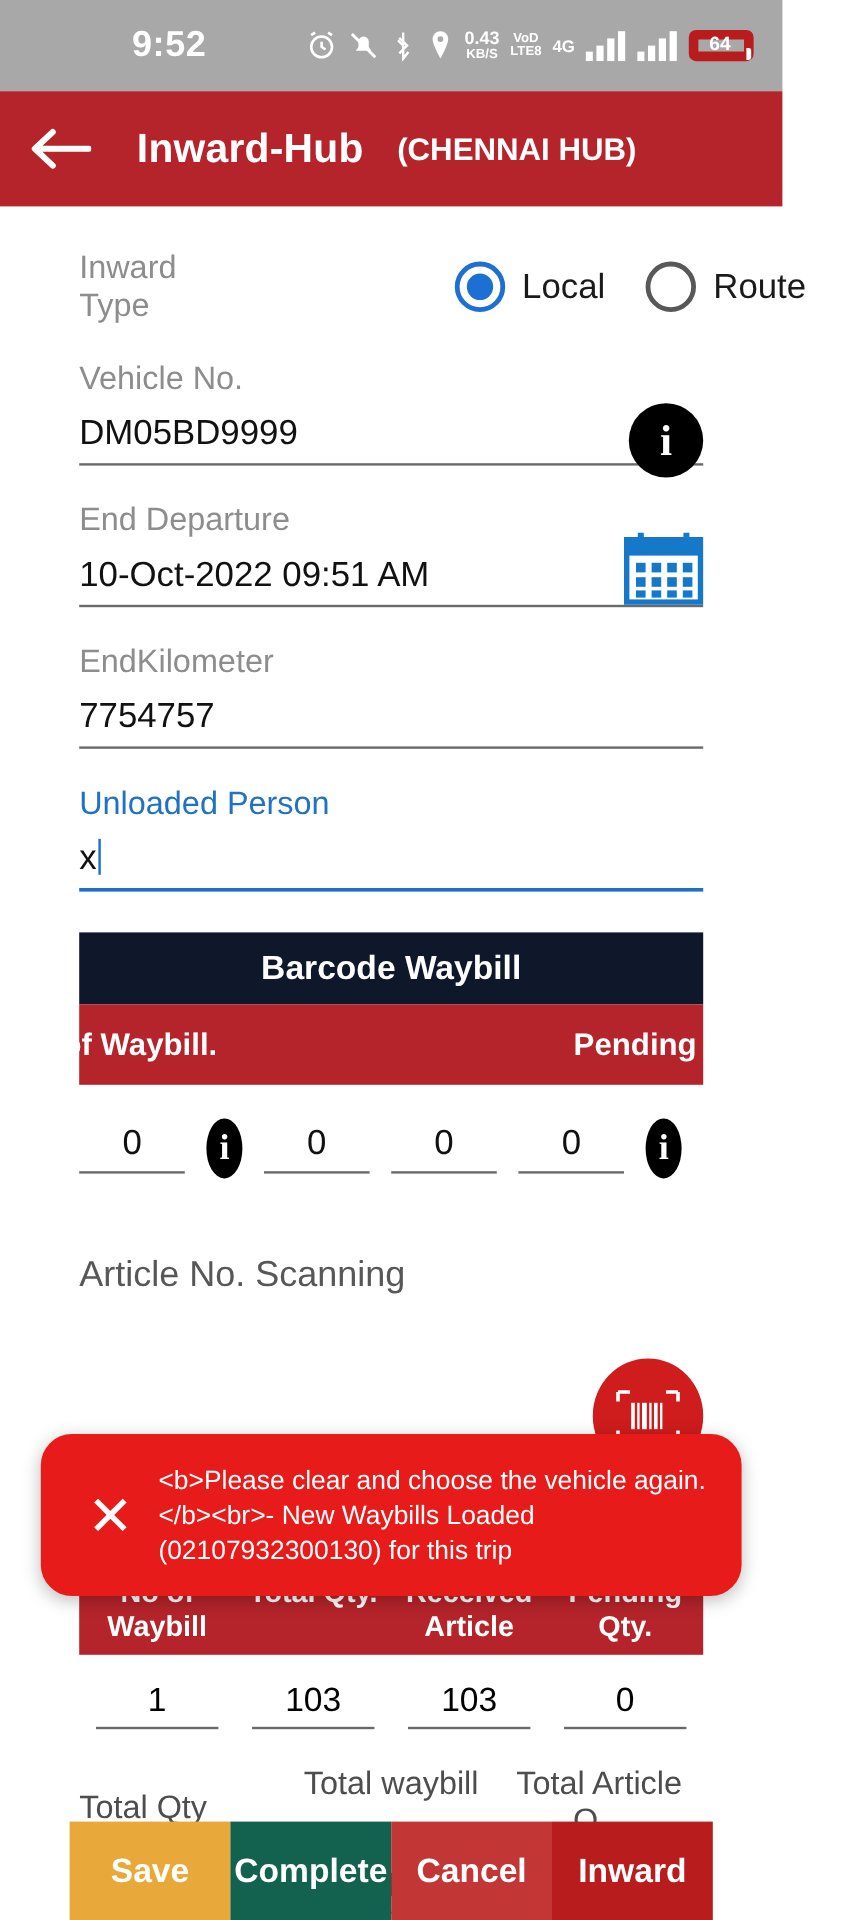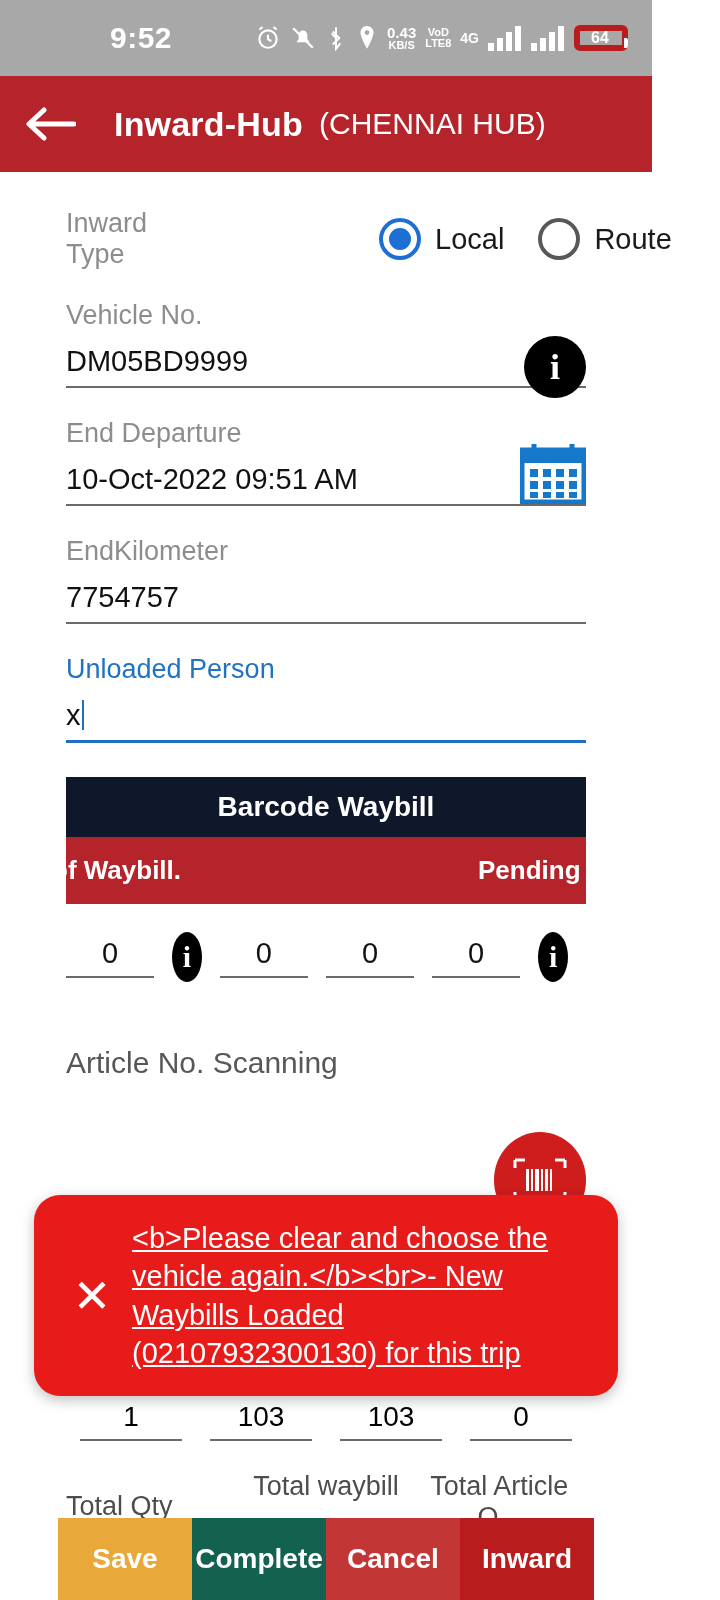--- a/index.html
+++ b/index.html
@@ -53,21 +53,21 @@
     font-size: 11px;
     font-weight: 700;
     line-height: 1.0;
     text-align: center;
     color: #fff;
   }
   .fourg { font-size: 14px; font-weight: 700; color: #fff; }
   .battery {
     display: inline-flex;
     align-items: center;
-    border: 6px solid #b91c1c;
+    border: 8px solid #b91c1c;
     border-radius: 6px;
     padding: 2px 6px 1px 4px;
     height: 26px;
     min-width: 54px;
     justify-content: center;
     position: relative;
   }
   .battery::after {
     content: "";
     position: absolute;
@@ -90,23 +90,23 @@
     color: #fff;
   }
   .back-arrow { width: 56px; height: 40px; display: flex; align-items: center; }
   .appbar-title {
     font-size: 34px;
     font-weight: 700;
     margin-left: 34px;
     letter-spacing: 0.2px;
   }
   .appbar-sub {
-    font-size: 30px;
-    font-weight: 400;
-    margin-left: 16px;
+    font-size: 26px;
+    font-weight: 700;
+    margin-left: 28px;
   }
 
   
   .content { padding: 0 66px; position: relative; }
 
   .row-type {
     display: flex;
     align-items: center;
     margin-top: 36px;
   }
@@ -286,24 +286,23 @@
     flex: 0 0 64px;
     color: #fff;
     font-size: 46px;
     font-weight: 300;
     text-align: center;
     line-height: 1;
     font-family: "DejaVu Sans", sans-serif;
   }
   .toast-text {
     color: #ffffff;
-    font-size: 29px;
+    font-size: 22px;
     line-height: 1.32;
     padding-left: 8px;
-    text-decoration: underline;
   }
 
   
   .btnbar {
     position: absolute;
     left: 58px;
     right: 58px;
     bottom: 0;
     display: flex;
     height: 82px;

